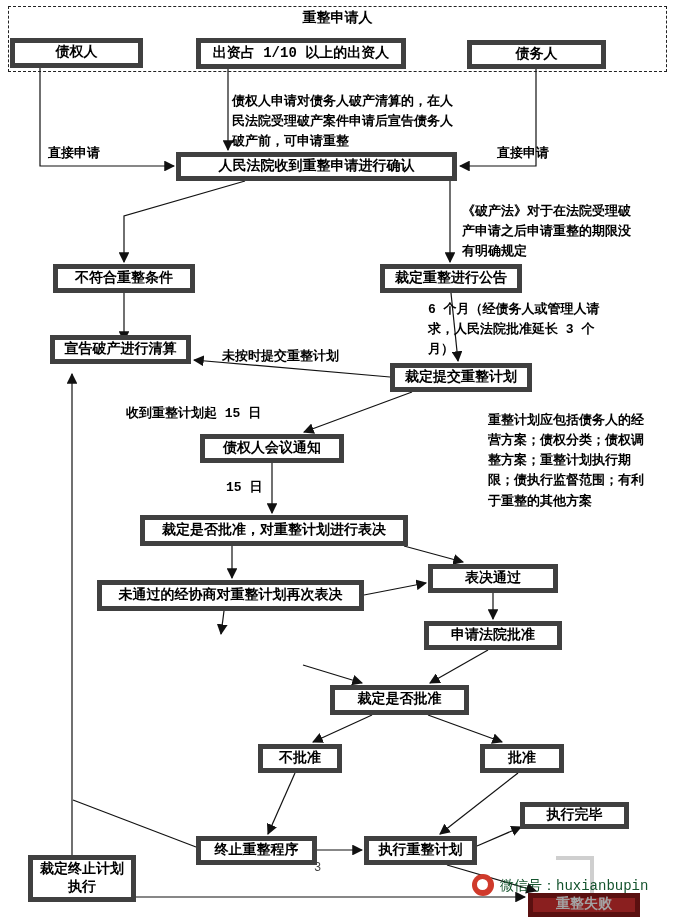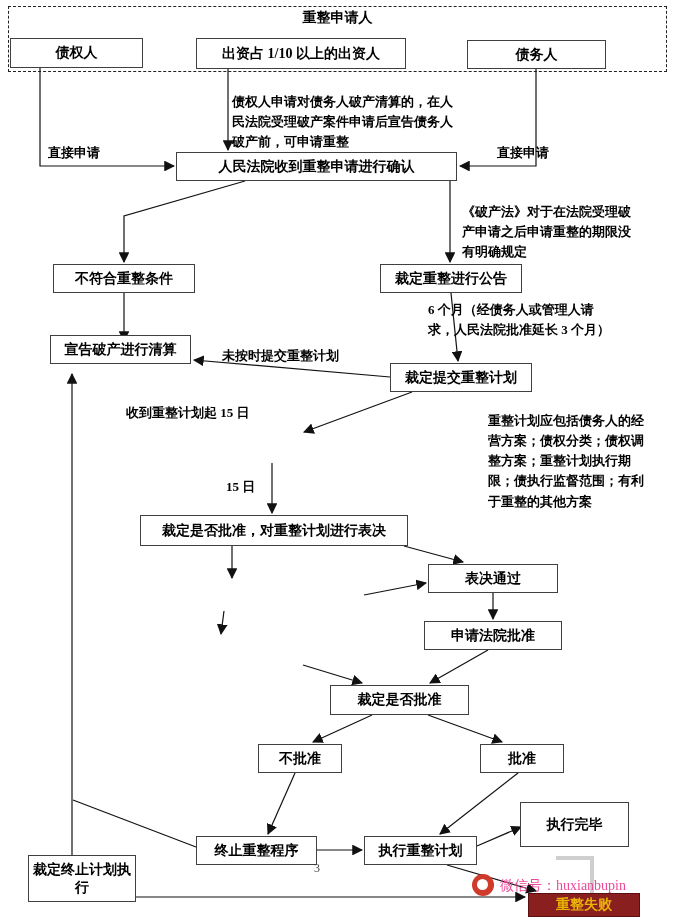--- a/index.html
+++ b/index.html
@@ -1,35 +1,35 @@
 <!DOCTYPE html>
 <html><head>
 <meta charset="utf-8">
 <style>
   html,body{margin:0;padding:0;background:#fff;}
   .page{
     position:relative;width:681px;height:917px;background:#fff;overflow:hidden;
-    font-family:Liberation Serif, serif;color:#000;
+    font-family:Liberation Mono, monospace;color:#000;
   }
   svg.connectors{position:absolute;left:0;top:0;z-index:1;}
   .dashed{position:absolute;border:1px dashed #222;background:#fff;z-index:0;box-sizing:border-box;}
   .group-title{position:absolute;top:2px;left:0;right:0;text-align:center;font-size:14px;font-weight:600;}
   .node{
-    position:absolute;z-index:2;background:#fff;border:1px solid #404040;box-sizing:border-box;
+    position:absolute;z-index:2;background:#fff;border:5px solid #404040;box-sizing:border-box;
     display:flex;align-items:center;justify-content:center;text-align:center;
     font-size:14px;font-weight:600;line-height:1.25;padding:1px 4px;
   }
-  .failed{background:#8a1f1f;color:#eab308;border-color:#5a1010;}
+  .failed{background:#8a1f1f;color:#a3a3a3;border-color:#5a1010;}
   .note{position:absolute;z-index:2;font-size:13px;font-weight:600;line-height:1.55;}
   .small-label{position:absolute;z-index:2;font-size:13px;font-weight:600;white-space:nowrap;}
   .pagenum{position:absolute;z-index:2;font-size:12px;color:#444;}
   .wm-frame{position:absolute;width:34px;height:34px;border-top:4px solid #cfcfcf;border-right:4px solid #cfcfcf;z-index:0;}
   .wm-logo{position:absolute;width:22px;height:22px;border-radius:50%;background:#d03a2b;z-index:3;}
   .wm-logo::after{content:"";position:absolute;left:5px;top:5px;width:11px;height:11px;background:#fff;border-radius:50%;}
-  .wm-text{position:absolute;z-index:3;font-size:14px;color:#ec4899;white-space:nowrap;}
+  .wm-text{position:absolute;z-index:3;font-size:14px;color:#14532d;white-space:nowrap;}
 </style>
 </head>
 <body>
 
 <div class="page">
 
   <svg class="connectors" width="681" height="917" viewBox="0 0 681 917">
     <defs>
       <marker id="ah" viewBox="0 0 10 10" refX="9" refY="5" markerWidth="9" markerHeight="9" orient="auto-start-reverse">
         <path d="M0,0 L10,5 L0,10 z" fill="#111"></path>
@@ -71,27 +71,29 @@
   </div>
   <div class="node" style="left:10px;top:38px;width:133px;height:30px">债权人</div>
   <div class="node" style="left:196px;top:38px;width:210px;height:31px">出资占 1/10 以上的出资人</div>
   <div class="node" style="left:467px;top:40px;width:139px;height:29px">债务人</div>
 
   <div class="node" style="left:53px;top:264px;width:142px;height:29px">不符合重整条件</div>
   <div class="node" style="left:176px;top:152px;width:281px;height:29px">人民法院收到重整申请进行确认</div>
   <div class="node" style="left:380px;top:264px;width:142px;height:29px">裁定重整进行公告</div>
   <div class="node" style="left:50px;top:335px;width:141px;height:29px">宣告破产进行清算</div>
   <div class="node" style="left:390px;top:363px;width:142px;height:29px">裁定提交重整计划</div>
+  <div class="node" style="left:200px;top:434px;width:144px;height:29px">债权人会议通知</div>
   <div class="node" style="left:140px;top:515px;width:268px;height:31px">裁定是否批准，对重整计划进行表决</div>
+  <div class="node" style="left:97px;top:580px;width:267px;height:31px">未通过的经协商对重整计划再次表决</div>
   <div class="node" style="left:428px;top:564px;width:130px;height:29px">表决通过</div>
   <div class="node" style="left:424px;top:621px;width:138px;height:29px">申请法院批准</div>
   <div class="node" style="left:330px;top:685px;width:139px;height:30px">裁定是否批准</div>
   <div class="node" style="left:258px;top:744px;width:84px;height:29px">不批准</div>
   <div class="node" style="left:480px;top:744px;width:84px;height:29px">批准</div>
-  <div class="node" style="left:520px;top:802px;width:109px;height:45px">执行完毕</div>
+  <div class="node" style="left:520px;top:802px;width:109px;height:27px">执行完毕</div>
   <div class="node" style="left:196px;top:836px;width:121px;height:29px">终止重整程序</div>
   <div class="node" style="left:364px;top:836px;width:113px;height:29px">执行重整计划</div>
   <div class="node" style="left:28px;top:855px;width:108px;height:47px">裁定终止计划执行</div>
   <div class="node failed" style="left:528px;top:893px;width:112px;height:24px">重整失败</div>
 
   <div class="small-label" style="left:48px;top:144px">直接申请</div>
   <div class="small-label" style="left:497px;top:144px">直接申请</div>
   <div class="small-label" style="left:222px;top:347px">未按时提交重整计划</div>
   <div class="small-label" style="left:126px;top:404px">收到重整计划起 15 日</div>
   <div class="small-label" style="left:226px;top:478px">15 日</div>

